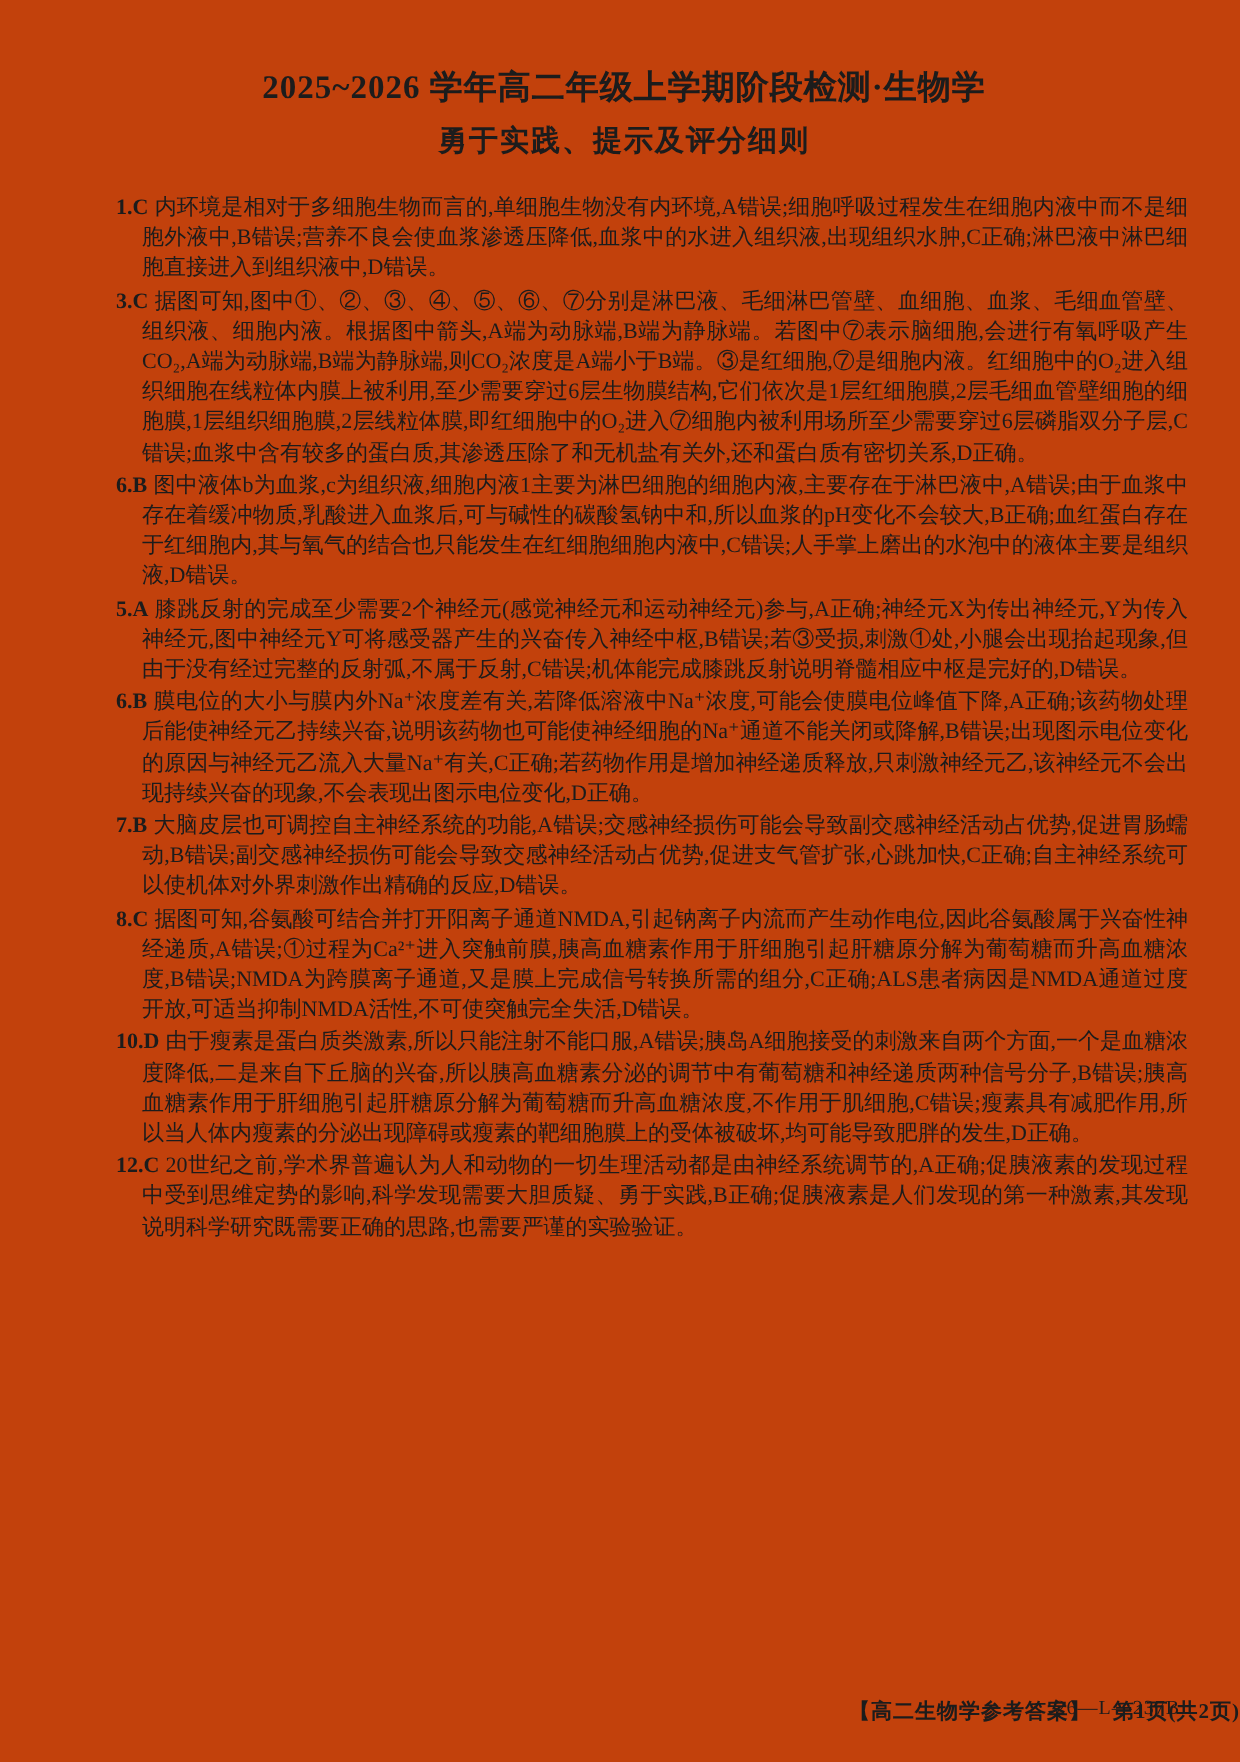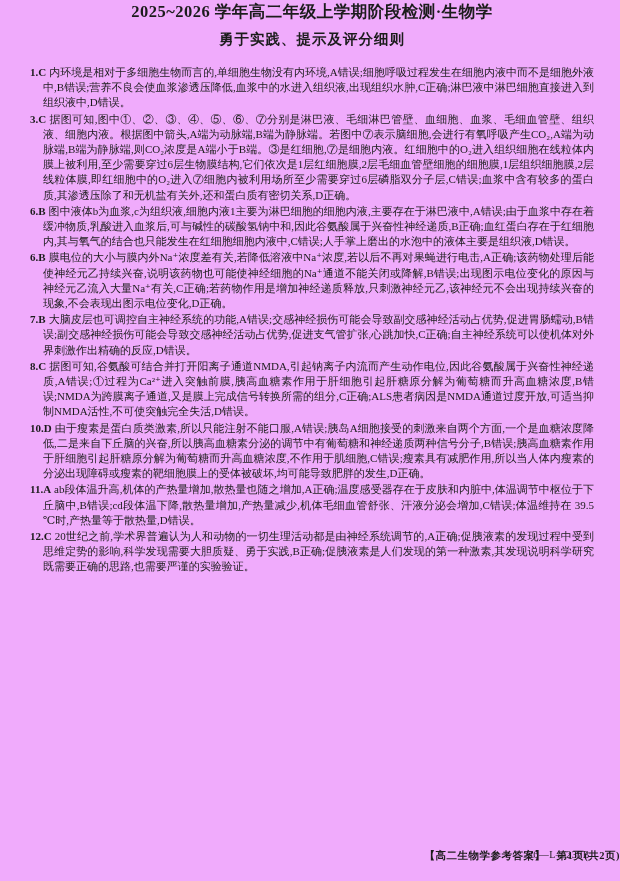--- a/index.html
+++ b/index.html
@@ -6,24 +6,24 @@
     margin: 0;
     padding: 0;
     background: #d8d8d4;
     font-family: "Liberation Serif", "DejaVu Serif", serif;
   }
   .page {
     position: relative;
     width: 620px;
     height: 881px;
     margin: 0 auto;
-    background: #f0abfc;
+    background: #c2410c;
     color: #1c1c1c;
     box-sizing: border-box;
-    padding: 0 26px 0 30px;
+    padding: 32px 26px 0 30px;
     overflow: hidden;
   }
   .doc-header { text-align: center; }
   .doc-title {
     font-size: 16.5px;
     font-weight: bold;
     letter-spacing: 0.5px;
     line-height: 1.4;
   }
   .doc-subtitle {
@@ -37,20 +37,21 @@
     margin-top: 16px;
     font-size: 11px;
     line-height: 15.2px;
     text-align: justify;
     text-justify: inter-ideograph;
   }
   .answer-item {
     padding-left: 13px;
     text-indent: -13px;
     margin-bottom: 1px;
+    margin-left: 28px;
   }
   .answer-label {
     font-weight: bold;
     margin-right: 3px;
     white-space: nowrap;
   }
   .doc-footer {
     position: absolute;
     left: 0;
     right: 0;
@@ -80,26 +81,26 @@
 <div class="page">
 
   <div class="doc-header">
     <div class="doc-title">2025~2026 学年高二年级上学期阶段检测·生物学</div>
     <div class="doc-subtitle">勇于实践、提示及评分细则</div>
   </div>
 
   <div class="answers">
     <div class="answer-item"><span class="answer-label">1.C</span><span>内环境是相对于多细胞生物而言的,单细胞生物没有内环境,A错误;细胞呼吸过程发生在细胞内液中而不是细胞外液中,B错误;营养不良会使血浆渗透压降低,血浆中的水进入组织液,出现组织水肿,C正确;淋巴液中淋巴细胞直接进入到组织液中,D错误。</span></div>
     <div class="answer-item"><span class="answer-label">3.C</span><span>据图可知,图中①、②、③、④、⑤、⑥、⑦分别是淋巴液、毛细淋巴管壁、血细胞、血浆、毛细血管壁、组织液、细胞内液。根据图中箭头,A端为动脉端,B端为静脉端。若图中⑦表示脑细胞,会进行有氧呼吸产生CO₂,A端为动脉端,B端为静脉端,则CO₂浓度是A端小于B端。③是红细胞,⑦是细胞内液。红细胞中的O₂进入组织细胞在线粒体内膜上被利用,至少需要穿过6层生物膜结构,它们依次是1层红细胞膜,2层毛细血管壁细胞的细胞膜,1层组织细胞膜,2层线粒体膜,即红细胞中的O₂进入⑦细胞内被利用场所至少需要穿过6层磷脂双分子层,C错误;血浆中含有较多的蛋白质,其渗透压除了和无机盐有关外,还和蛋白质有密切关系,D正确。</span></div>
-    <div class="answer-item"><span class="answer-label">6.B</span><span>图中液体b为血浆,c为组织液,细胞内液1主要为淋巴细胞的细胞内液,主要存在于淋巴液中,A错误;由于血浆中存在着缓冲物质,乳酸进入血浆后,可与碱性的碳酸氢钠中和,因此谷氨酸属于兴奋性神经递质,B正确;血红蛋白存在于红细胞内,其与氧气的结合也只能发生在红细胞细胞内液中,C错误;人手掌上磨出的水泡中的液体主要是组织液,D错误。</span></div>
-    <div class="answer-item"><span class="answer-label">6.B</span><span>膜电位的大小与膜内外Na⁺浓度差有关,若降低溶液中Na⁺浓度,若以后不再对果蝇进行电击,A正确;该药物处理后能使神经元乙持续兴奋,说明该药物也可能使神经细胞的Na⁺通道不能关闭或降解,B错误;出现图示电位变化的原因与神经元乙流入大量Na⁺有关,C正确;若药物作用是增加神经递质释放,只刺激神经元乙,该神经元不会出现持续兴奋的现象,不会表现出图示电位变化,D正确。</span></div>
+    <div class="answer-item"><span class="answer-label">6.B</span><span>图中液体b为血浆,c为组织液,细胞内液1主要为淋巴细胞的细胞内液,主要存在于淋巴液中,A错误;由于血浆中存在着缓冲物质,乳酸进入血浆后,可与碱性的碳酸氢钠中和,所以血浆的pH变化不会较大,B正确;血红蛋白存在于红细胞内,其与氧气的结合也只能发生在红细胞细胞内液中,C错误;人手掌上磨出的水泡中的液体主要是组织液,D错误。</span></div>
+    <div class="answer-item"><span class="answer-label">5.A</span><span>膝跳反射的完成至少需要2个神经元(感觉神经元和运动神经元)参与,A正确;神经元X为传出神经元,Y为传入神经元,图中神经元Y可将感受器产生的兴奋传入神经中枢,B错误;若③受损,刺激①处,小腿会出现抬起现象,但由于没有经过完整的反射弧,不属于反射,C错误;机体能完成膝跳反射说明脊髓相应中枢是完好的,D错误。</span></div>
+    <div class="answer-item"><span class="answer-label">6.B</span><span>膜电位的大小与膜内外Na⁺浓度差有关,若降低溶液中Na⁺浓度,可能会使膜电位峰值下降,A正确;该药物处理后能使神经元乙持续兴奋,说明该药物也可能使神经细胞的Na⁺通道不能关闭或降解,B错误;出现图示电位变化的原因与神经元乙流入大量Na⁺有关,C正确;若药物作用是增加神经递质释放,只刺激神经元乙,该神经元不会出现持续兴奋的现象,不会表现出图示电位变化,D正确。</span></div>
     <div class="answer-item"><span class="answer-label">7.B</span><span>大脑皮层也可调控自主神经系统的功能,A错误;交感神经损伤可能会导致副交感神经活动占优势,促进胃肠蠕动,B错误;副交感神经损伤可能会导致交感神经活动占优势,促进支气管扩张,心跳加快,C正确;自主神经系统可以使机体对外界刺激作出精确的反应,D错误。</span></div>
     <div class="answer-item"><span class="answer-label">8.C</span><span>据图可知,谷氨酸可结合并打开阳离子通道NMDA,引起钠离子内流而产生动作电位,因此谷氨酸属于兴奋性神经递质,A错误;①过程为Ca²⁺进入突触前膜,胰高血糖素作用于肝细胞引起肝糖原分解为葡萄糖而升高血糖浓度,B错误;NMDA为跨膜离子通道,又是膜上完成信号转换所需的组分,C正确;ALS患者病因是NMDA通道过度开放,可适当抑制NMDA活性,不可使突触完全失活,D错误。</span></div>
     <div class="answer-item"><span class="answer-label">10.D</span><span>由于瘦素是蛋白质类激素,所以只能注射不能口服,A错误;胰岛A细胞接受的刺激来自两个方面,一个是血糖浓度降低,二是来自下丘脑的兴奋,所以胰高血糖素分泌的调节中有葡萄糖和神经递质两种信号分子,B错误;胰高血糖素作用于肝细胞引起肝糖原分解为葡萄糖而升高血糖浓度,不作用于肌细胞,C错误;瘦素具有减肥作用,所以当人体内瘦素的分泌出现障碍或瘦素的靶细胞膜上的受体被破坏,均可能导致肥胖的发生,D正确。</span></div>
-    <div class="answer-item"><span class="answer-label">11.A</span><span>ab段体温升高,机体的产热量增加,散热量也随之增加,A正确;温度感受器存在于皮肤和内脏中,体温调节中枢位于下丘脑中,B错误;cd段体温下降,散热量增加,产热量减少,机体毛细血管舒张、汗液分泌会增加,C错误;体温维持在 39.5 ℃时,产热量等于散热量,D错误。</span></div>
     <div class="answer-item"><span class="answer-label">12.C</span><span>20世纪之前,学术界普遍认为人和动物的一切生理活动都是由神经系统调节的,A正确;促胰液素的发现过程中受到思维定势的影响,科学发现需要大胆质疑、勇于实践,B正确;促胰液素是人们发现的第一种激素,其发现说明科学研究既需要正确的思路,也需要严谨的实验验证。</span></div>
   </div>
 
   <div class="doc-footer">
     <div class="footer-center">【高二生物学参考答案】　第1页(共2页)</div>
     <div class="footer-code">26—L—237B</div>
   </div>
 
 </div>
 

